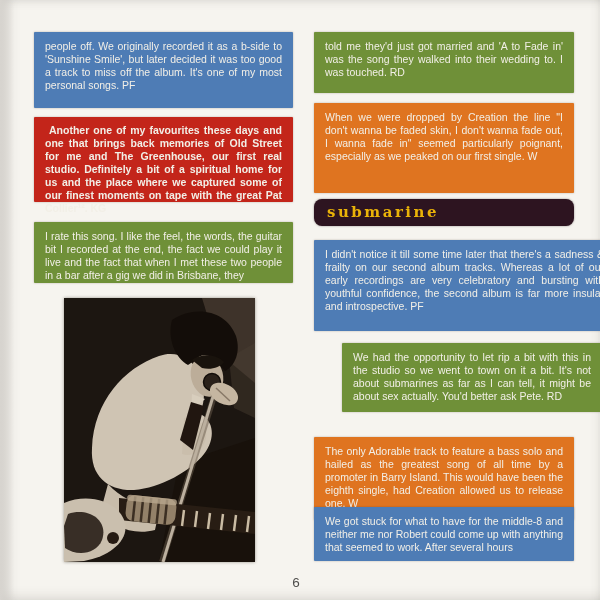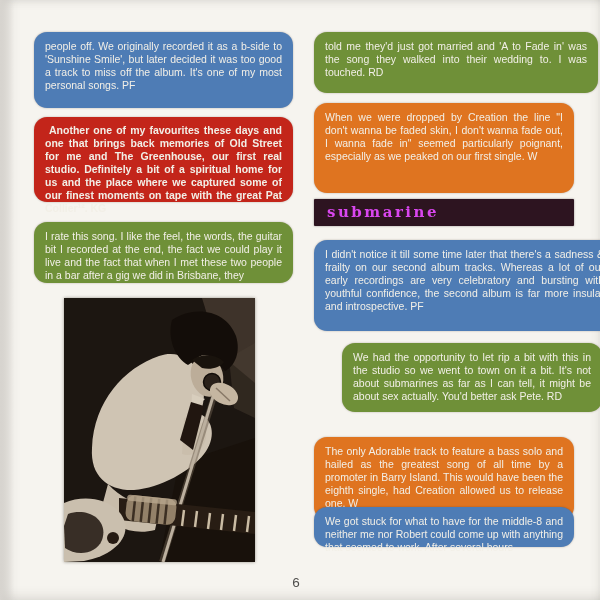--- a/index.html
+++ b/index.html
@@ -20,39 +20,39 @@
     background:linear-gradient(90deg,#d7d4cf 0%,rgba(215,212,207,0) 100%);
   }
   .block{
     position:absolute;
     color:#f2efe7;
     font-size:10.5px;
     line-height:13px;
     text-align:justify;
     padding:8px 11px;
     box-sizing:border-box;
-    border-radius:13px;
+    border-radius:1px;
     box-shadow:0 0 2px rgba(60,40,30,.35);
   }
   .blue  {background:#4e7cb5;}
   .red   {background:#c3251a;}
   .green {background:#6f9038;}
   .orange{background:#df7420;}
   .ti{text-indent:4px;font-weight:bold;}
   .titlebar{
     position:absolute;
     background:#2d1420;
-    color:#d946ef;
+    color:#eab308;
     font-family:"DejaVu Serif", serif;
     font-weight:bold;
     font-size:15px;
     letter-spacing:2.5px;
     padding:4px 0 0 13px;
     box-sizing:border-box;
-    border-radius:1px;
+    border-radius:8px;
     box-shadow:0 0 2px rgba(30,15,20,.5);
   }
   .photo{
     position:absolute;
     left:64px;top:298px;width:191px;height:264px;
     box-shadow:0 0 3px rgba(40,30,20,.45);
     background:#171310;
   }
   .photo svg{display:block;width:100%;height:100%;}
   .pagenum{
@@ -130,28 +130,28 @@
       <circle cx="148" cy="84" r="8.5" fill="#26201a" stroke="#0d0a08" stroke-width="1.5"></circle>
       <g transform="rotate(28 160 96)">
         <ellipse cx="160" cy="96" rx="15" ry="10" fill="#d3c6b0"></ellipse>
       </g>
       <line x1="152" y1="90" x2="166" y2="103" stroke="#8f8170" stroke-width="1.5"></line>
 
       <rect x="0" y="0" width="191" height="264" fill="#4a3520" opacity="0.10"></rect>
     </svg>
   </div>
 
-  <div class="block green" style="left:314px;top:32px;width:284px;height:61px;">told me they'd just got married and 'A to Fade in' was the song they walked into their wedding to. I was touched. RD</div>
+  <div class="block green" style="left:314px;top:32px;width:260px;height:61px;">told me they'd just got married and 'A to Fade in' was the song they walked into their wedding to. I was touched. RD</div>
 
   <div class="block orange" style="left:314px;top:103px;width:260px;height:90px;">When we were dropped by Creation the line "I don't wanna be faded skin, I don't wanna fade out, I wanna fade in" seemed particularly poignant, especially as we peaked on our first single. W</div>
 
   <div class="titlebar" style="left:314px;top:199px;width:260px;height:27px;">submarine</div>
 
   <div class="block blue" style="left:314px;top:240px;width:301px;height:91px;">I didn't notice it till some time later that there's a sadness &amp; frailty on our second album tracks. Whereas a lot of our early recordings are very celebratory and bursting with youthful confidence, the second album is far more insular and introspective. PF</div>
 
   <div class="block green" style="left:314px;top:343px;width:260px;height:69px;margin-left:28px;">We had the opportunity to let rip a bit with this in the studio so we went to town on it a bit. It's not about submarines as far as I can tell, it might be about sex actually. You'd better ask Pete. RD</div>
 
   <div class="block orange" style="left:314px;top:416px;width:260px;height:83px;margin-top:21px;">The only Adorable track to feature a bass solo and hailed as the greatest song of all time by a promoter in Barry Island. This would have been the eighth single, had Creation allowed us to release one. W</div>
 
-  <div class="block blue" style="left:314px;top:507px;width:260px;height:40px;">We got stuck for what to have for the middle-8 and neither me nor Robert could come up with anything that seemed to work. After several hours</div>
+  <div class="block blue" style="left:314px;top:507px;width:260px;height:54px;">We got stuck for what to have for the middle-8 and neither me nor Robert could come up with anything that seemed to work. After several hours</div>
 
   <div class="pagenum">6</div>
 </div>
 
 </body></html>

